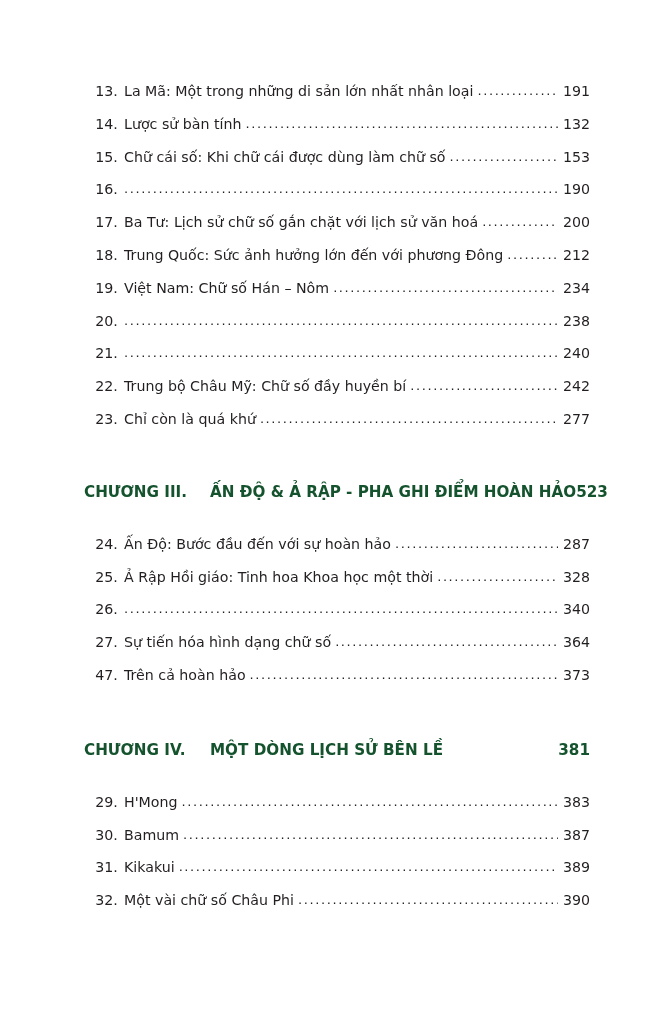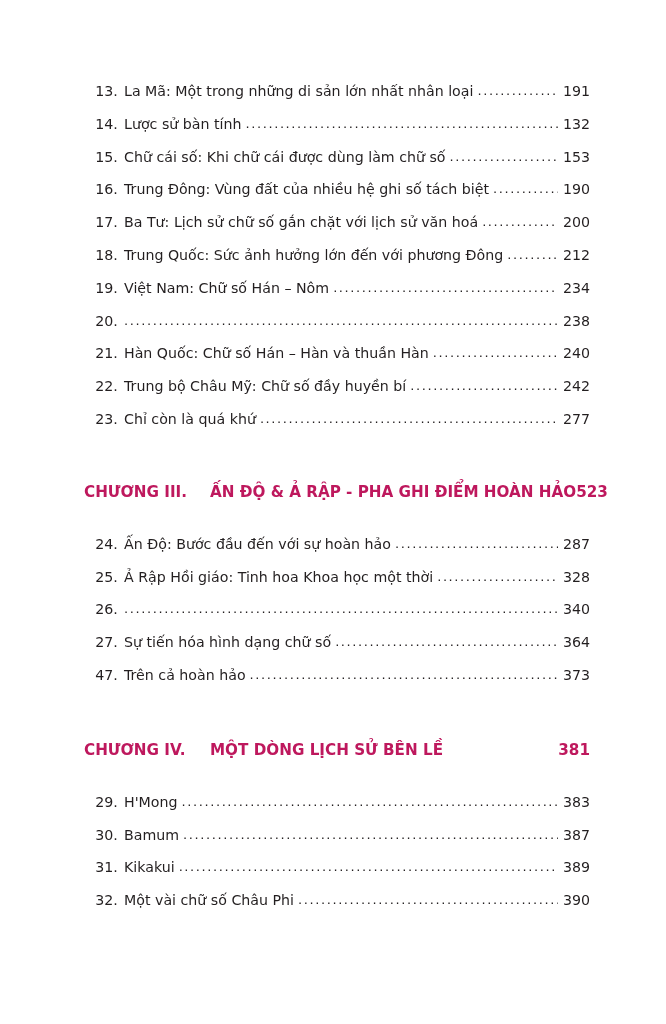--- a/index.html
+++ b/index.html
@@ -67,21 +67,21 @@
     padding-left: 2px;
     min-width: 30px;
   }
 
   
   .chapter {
     display: flex;
     align-items: baseline;
     font-size: 15.2px;
     font-weight: bold;
-    color: #be185d;
+    color: #14532d;
     white-space: nowrap;
   }
   .chapter .ch-label {
     flex: 0 0 auto;
     width: 126px;
   }
   .chapter .ch-title {
     flex: 1 1 auto;
   }
   .chapter .ch-page {
@@ -114,21 +114,20 @@
         <span class="page-no">132</span>
       </div>
       <div class="entry">
         <span class="num">15.</span>
         <span class="title">Chữ cái số: Khi chữ cái được dùng làm chữ số</span>
         <span class="dots">........................................................................................................</span>
         <span class="page-no">153</span>
       </div>
       <div class="entry">
         <span class="num">16.</span>
-        <span class="title">Trung Đông: Vùng đất của nhiều hệ ghi số tách biệt</span>
         <span class="dots">........................................................................................................</span>
         <span class="page-no">190</span>
       </div>
       <div class="entry">
         <span class="num">17.</span>
         <span class="title">Ba Tư: Lịch sử chữ số gắn chặt với lịch sử văn hoá</span>
         <span class="dots">........................................................................................................</span>
         <span class="page-no">200</span>
       </div>
       <div class="entry">
@@ -143,21 +142,20 @@
         <span class="dots">........................................................................................................</span>
         <span class="page-no">234</span>
       </div>
       <div class="entry">
         <span class="num">20.</span>
         <span class="dots">........................................................................................................</span>
         <span class="page-no">238</span>
       </div>
       <div class="entry">
         <span class="num">21.</span>
-        <span class="title">Hàn Quốc: Chữ số Hán – Hàn và thuần Hàn</span>
         <span class="dots">........................................................................................................</span>
         <span class="page-no">240</span>
       </div>
       <div class="entry">
         <span class="num">22.</span>
         <span class="title">Trung bộ Châu Mỹ: Chữ số đầy huyền bí</span>
         <span class="dots">........................................................................................................</span>
         <span class="page-no">242</span>
       </div>
       <div class="entry">

